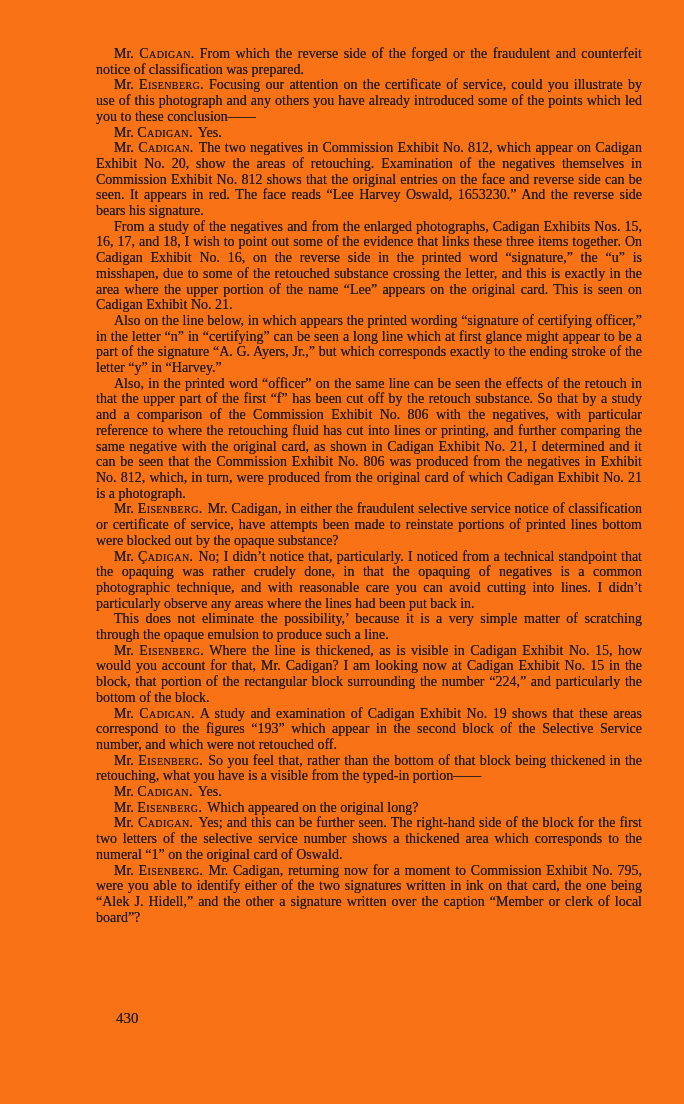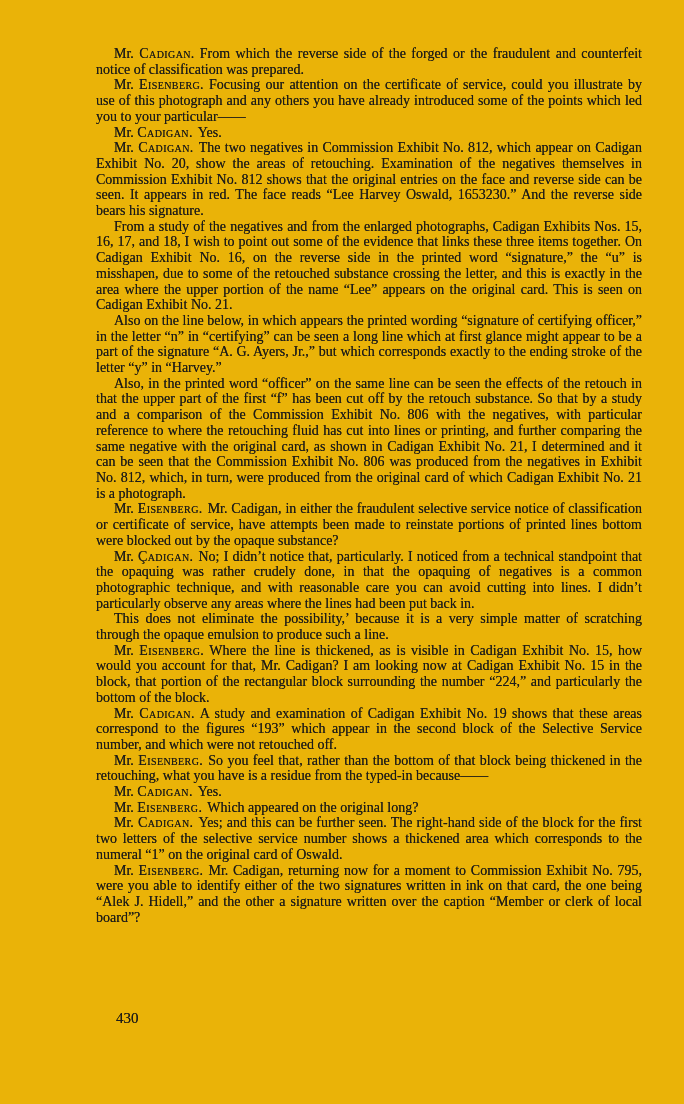--- a/index.html
+++ b/index.html
@@ -8,21 +8,21 @@
     height: 1104px;
     background: #fdfdfb;
     color: #1c1c1c;
     font-family: "Liberation Serif", "DejaVu Serif", serif;
     position: relative;
     overflow: hidden;
   }
   .sheet {
     position: absolute;
     inset: 0;
-    background: #eab308;
+    background: #f97316;
   }
   .text-block {
     position: absolute;
     left: 96px;
     top: 46px;
     width: 546px;
     font-size: 14px;
     line-height: 15.7px;
     text-align: justify;
     text-shadow: 0 0 0.3px rgba(10,10,10,0.75);
@@ -45,21 +45,21 @@
     text-shadow: 0 0 0.3px rgba(10,10,10,0.75);
   }
 </style>
 </head>
 <body>
 
 <div class="sheet">
   <main class="text-block" id="paragraphs">
   <p class="para"><span class="speaker"><span class="prefix">Mr.</span> <span class="name">Cadigan.</span></span><span class="body-text">From which the reverse side of the forged or the fraudulent and counterfeit notice of classification was prepared.</span></p>
 
-  <p class="para"><span class="speaker"><span class="prefix">Mr.</span> <span class="name">Eisenberg.</span></span><span class="body-text">Focusing our attention on the certificate of service, could you illustrate by use of this photograph and any others you have already introduced some of the points which led you to your particular——</span></p>
+  <p class="para"><span class="speaker"><span class="prefix">Mr.</span> <span class="name">Eisenberg.</span></span><span class="body-text">Focusing our attention on the certificate of service, could you illustrate by use of this photograph and any others you have already introduced some of the points which led you to these conclusion——</span></p>
 
   <p class="para"><span class="speaker"><span class="prefix">Mr.</span> <span class="name">Cadigan.</span></span><span class="body-text">Yes.</span></p>
 
 
   <p class="para"><span class="speaker"><span class="prefix">Mr.</span> <span class="name">Cadigan.</span></span><span class="body-text">The two negatives in Commission Exhibit No. 812, which appear on Cadigan Exhibit No. 20, show the areas of retouching. Examination of the negatives themselves in Commission Exhibit No. 812 shows that the original entries on the face and reverse side can be seen. It appears in red. The face reads “Lee Harvey Oswald, 1653230.” And the reverse side bears his signature.</span></p>
 
   <p class="para"><span class="body-text">From a study of the negatives and from the enlarged photographs, Cadigan Exhibits Nos. 15, 16, 17, and 18, I wish to point out some of the evidence that links these three items together. On Cadigan Exhibit No. 16, on the reverse side in the printed word “signature,” the “u” is misshapen, due to some of the retouched substance crossing the letter, and this is exactly in the area where the upper portion of the name “Lee” appears on the original card. This is seen on Cadigan Exhibit No. 21.</span></p>
 
   <p class="para"><span class="body-text">Also on the line below, in which appears the printed wording “signature of certifying officer,” in the letter “n” in “certifying” can be seen a long line which at first glance might appear to be a part of the signature “A. G. Ayers, Jr.,” but which corresponds exactly to the ending stroke of the letter “y” in “Harvey.”</span></p>
 
@@ -68,21 +68,21 @@
   <p class="para"><span class="speaker"><span class="prefix">Mr.</span> <span class="name">Eisenberg.</span></span><span class="body-text">Mr. Cadigan, in either the fraudulent selective service notice of classification or certificate of service, have attempts been made to reinstate portions of printed lines bottom were blocked out by the opaque substance?</span></p>
 
   <p class="para"><span class="speaker"><span class="prefix">Mr.</span> <span class="name">Çadigan.</span></span><span class="body-text">No; I didn’t notice that, particularly. I noticed from a technical standpoint that the opaquing was rather crudely done, in that the opaquing of negatives is a common photographic technique, and with reasonable care you can avoid cutting into lines. I didn’t particularly observe any areas where the lines had been put back in.</span></p>
 
   <p class="para"><span class="body-text">This does not eliminate the possibility,’ because it is a very simple matter of scratching through the opaque emulsion to produce such a line.</span></p>
 
   <p class="para"><span class="speaker"><span class="prefix">Mr.</span> <span class="name">Eisenberg.</span></span><span class="body-text">Where the line is thickened, as is visible in Cadigan Exhibit No. 15, how would you account for that, Mr. Cadigan? I am looking now at Cadigan Exhibit No. 15 in the block, that portion of the rectangular block surrounding the number “224,” and particularly the bottom of the block.</span></p>
 
   <p class="para"><span class="speaker"><span class="prefix">Mr.</span> <span class="name">Cadigan.</span></span><span class="body-text">A study and examination of Cadigan Exhibit No. 19 shows that these areas correspond to the figures “193” which appear in the second block of the Selective Service number, and which were not retouched off.</span></p>
 
-  <p class="para"><span class="speaker"><span class="prefix">Mr.</span> <span class="name">Eisenberg.</span></span><span class="body-text">So you feel that, rather than the bottom of that block being thickened in the retouching, what you have is a residue from the typed-in because——</span></p>
+  <p class="para"><span class="speaker"><span class="prefix">Mr.</span> <span class="name">Eisenberg.</span></span><span class="body-text">So you feel that, rather than the bottom of that block being thickened in the retouching, what you have is a visible from the typed-in portion——</span></p>
 
   <p class="para"><span class="speaker"><span class="prefix">Mr.</span> <span class="name">Cadigan.</span></span><span class="body-text">Yes.</span></p>
 
   <p class="para"><span class="speaker"><span class="prefix">Mr.</span> <span class="name">Eisenberg.</span></span><span class="body-text">Which appeared on the original long?</span></p>
 
   <p class="para"><span class="speaker"><span class="prefix">Mr.</span> <span class="name">Cadigan.</span></span><span class="body-text">Yes; and this can be further seen. The right-hand side of the block for the first two letters of the selective service number shows a thickened area which corresponds to the numeral “1” on the original card of Oswald.</span></p>
 
   <p class="para"><span class="speaker"><span class="prefix">Mr.</span> <span class="name">Eisenberg.</span></span><span class="body-text">Mr. Cadigan, returning now for a moment to Commission Exhibit No. 795, were you able to identify either of the two signatures written in ink on that card, the one being “Alek J. Hidell,” and the other a signature written over the caption “Member or clerk of local board”?</span></p>
 </main>
   <div class="folio">430</div>

